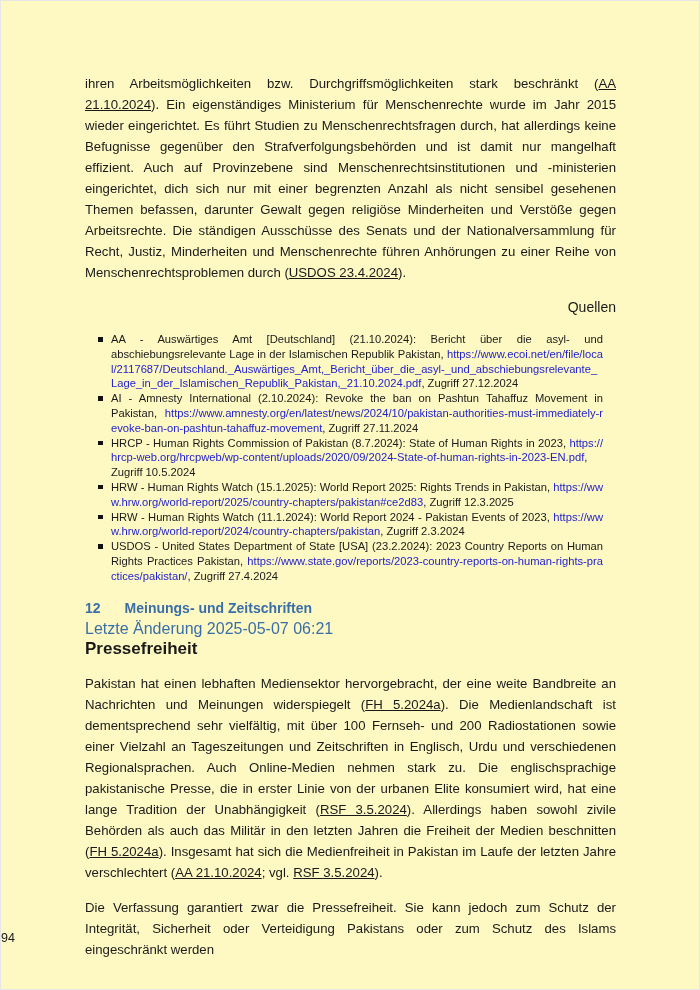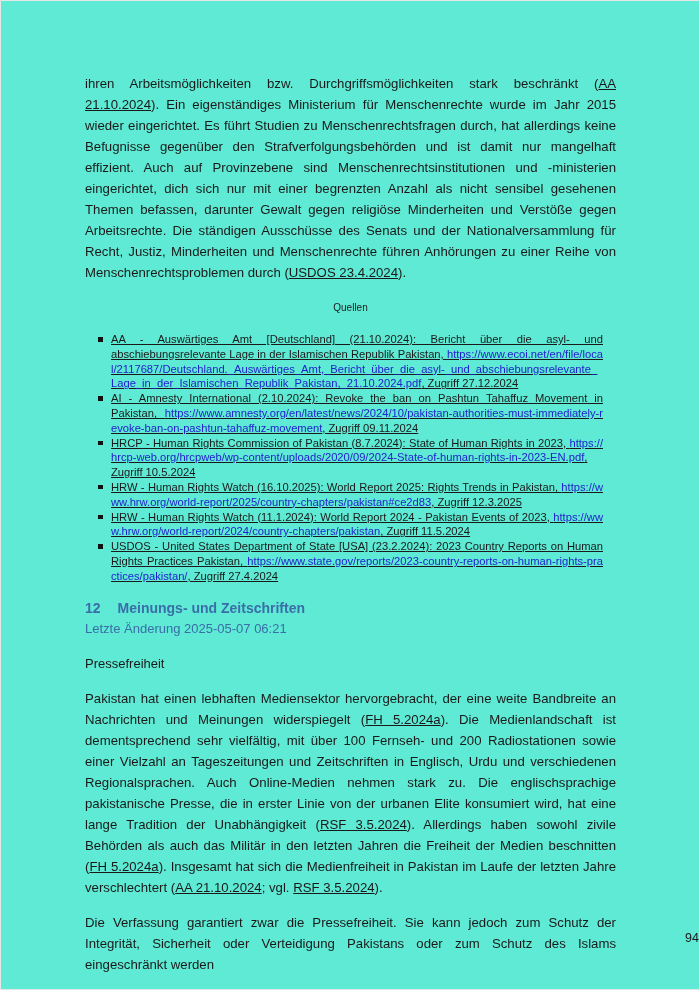--- a/index.html
+++ b/index.html
@@ -1,82 +1,82 @@
 <!DOCTYPE html>
 <html lang="de"><head>
 <meta charset="utf-8">
 <style>
   * { margin:0; padding:0; box-sizing:border-box; }
   html, body { background:#ffffff; }
   .page {
-    width:700px; height:990px; position:relative; background:#5eead4;
+    width:700px; height:990px; position:relative; background:#fef9c3;
     font-family:"Liberation Sans","DejaVu Sans",sans-serif;
     color:#1a1a1a;
     padding:72px 83px 0 84px;
     border:1px solid #e6e6e6;
     overflow:hidden;
   }
   .body-para {
     font-size:13.2px; line-height:21px; text-align:justify;
     margin-bottom:14px;
     hyphens:auto; -webkit-hyphens:auto;
   }
   .quellen-h {
-    font-size:10px; line-height:21px; text-align:center;
+    font-size:14px; line-height:21px; text-align:right;
     margin-top:4px; margin-bottom:14px;
   }
-  ul.sources { list-style:none; margin:0 13px 16px 13px;text-decoration:underline; }
+  ul.sources { list-style:none; margin:0 13px 16px 13px; }
   ul.sources li {
     position:relative; padding-left:13px;
     font-size:11.2px; line-height:14.8px; text-align:justify;
   }
   .bullet {
     position:absolute; left:0; top:5px; width:4.5px; height:4.5px;
     background:#111; display:inline-block;
   }
   .url-link { color:#2222cc; word-break:break-all; overflow-wrap:anywhere; cursor:pointer; }
   .ref-link { color:inherit; text-decoration:underline; cursor:pointer; }
   .section-h { color:#3a6ea8; font-size:14px; font-weight:bold; margin:14px 0 5px; }
-  .section-h .sec-num { margin-right:17px; }
-  .last-change { color:#3a6ea8; font-size:13px; line-height:15px; margin-bottom:17px; }
-  .sub-h { font-weight:normal; font-size:13px; line-height:21px; margin-bottom:14px; }
+  .section-h .sec-num { margin-right:24px; }
+  .last-change { color:#3a6ea8; font-size:16px; line-height:15px; margin-bottom:2px; }
+  .sub-h { font-weight:bold; font-size:17px; line-height:21px; margin-bottom:14px; }
   .page-number {
     position:absolute; bottom:44px; left:0; width:100%;
-    text-align:right; font-size:12.5px; color:#1a1a1a;
+    text-align:left; font-size:12.5px; color:#1a1a1a;
   }
 </style>
 </head>
 <body>
 
 <div class="page">
 
   <p class="body-para"><span>ihren Arbeitsmöglichkeiten bzw. Durchgriffsmöglichkeiten stark beschränkt (</span><span class="ref-link">AA 21.10.2024</span><span>). Ein eigenständiges Ministerium für Menschenrechte wurde im Jahr 2015 wieder eingerichtet. Es führt Studien zu Menschenrechtsfragen durch, hat allerdings keine Befugnisse gegenüber den Strafverfolgungsbehörden und ist damit nur mangelhaft effizient. Auch auf Provinzebene sind Menschenrechtsinstitutionen und -ministerien eingerichtet, dich sich nur mit einer begrenzten Anzahl als nicht sensibel gesehenen Themen befassen, darunter Gewalt gegen religiöse Minderheiten und Verstöße gegen Arbeitsrechte. Die ständigen Ausschüsse des Senats und der Nationalversammlung für Recht, Justiz, Minderheiten und Menschenrechte führen Anhörungen zu einer Reihe von Menschenrechtsproblemen durch (</span><span class="ref-link">USDOS 23.4.2024</span><span>).</span></p>
 
   <p class="quellen-h">Quellen</p>
 
   <ul class="sources">
     <li>
       <span class="bullet"></span>
       <span class="src"><span>AA - Auswärtiges Amt [Deutschland] (21.10.2024): Bericht über die asyl- und abschiebungsrelevante Lage in der Islamischen Republik Pakistan, </span><span class="url-link">https://www.ecoi.net/en/file/local/2117687/Deutschland._Auswärtiges_Amt,_Bericht_über_die_asyl-_und_abschiebungsrelevante_Lage_in_der_Islamischen_Republik_Pakistan,_21.10.2024.pdf</span><span>, Zugriff 27.12.2024</span></span>
     </li>
     <li>
       <span class="bullet"></span>
-      <span class="src"><span>AI - Amnesty International (2.10.2024): Revoke the ban on Pashtun Tahaffuz Movement in Pakistan, </span><span class="url-link">https://www.amnesty.org/en/latest/news/2024/10/pakistan-authorities-must-immediately-revoke-ban-on-pashtun-tahaffuz-movement</span><span>, Zugriff 09.11.2024</span></span>
+      <span class="src"><span>AI - Amnesty International (2.10.2024): Revoke the ban on Pashtun Tahaffuz Movement in Pakistan, </span><span class="url-link">https://www.amnesty.org/en/latest/news/2024/10/pakistan-authorities-must-immediately-revoke-ban-on-pashtun-tahaffuz-movement</span><span>, Zugriff 27.11.2024</span></span>
     </li>
     <li>
       <span class="bullet"></span>
       <span class="src"><span>HRCP - Human Rights Commission of Pakistan (8.7.2024): State of Human Rights in 2023, </span><span class="url-link">https://hrcp-web.org/hrcpweb/wp-content/uploads/2020/09/2024-State-of-human-rights-in-2023-EN.pdf</span><span>, Zugriff 10.5.2024</span></span>
     </li>
     <li>
       <span class="bullet"></span>
-      <span class="src"><span>HRW - Human Rights Watch (16.10.2025): World Report 2025: Rights Trends in Pakistan, </span><span class="url-link">https://www.hrw.org/world-report/2025/country-chapters/pakistan#ce2d83</span><span>, Zugriff 12.3.2025</span></span>
+      <span class="src"><span>HRW - Human Rights Watch (15.1.2025): World Report 2025: Rights Trends in Pakistan, </span><span class="url-link">https://www.hrw.org/world-report/2025/country-chapters/pakistan#ce2d83</span><span>, Zugriff 12.3.2025</span></span>
     </li>
     <li>
       <span class="bullet"></span>
-      <span class="src"><span>HRW - Human Rights Watch (11.1.2024): World Report 2024 - Pakistan Events of 2023, </span><span class="url-link">https://www.hrw.org/world-report/2024/country-chapters/pakistan</span><span>, Zugriff 11.5.2024</span></span>
+      <span class="src"><span>HRW - Human Rights Watch (11.1.2024): World Report 2024 - Pakistan Events of 2023, </span><span class="url-link">https://www.hrw.org/world-report/2024/country-chapters/pakistan</span><span>, Zugriff 2.3.2024</span></span>
     </li>
     <li>
       <span class="bullet"></span>
       <span class="src"><span>USDOS - United States Department of State [USA] (23.2.2024): 2023 Country Reports on Human Rights Practices Pakistan, </span><span class="url-link">https://www.state.gov/reports/2023-country-reports-on-human-rights-practices/pakistan/</span><span>, Zugriff 27.4.2024</span></span>
     </li>
   </ul>
 
   <h2 class="section-h">
     <span class="sec-num">12</span><span>Meinungs- und Zeitschriften</span>
   </h2>

